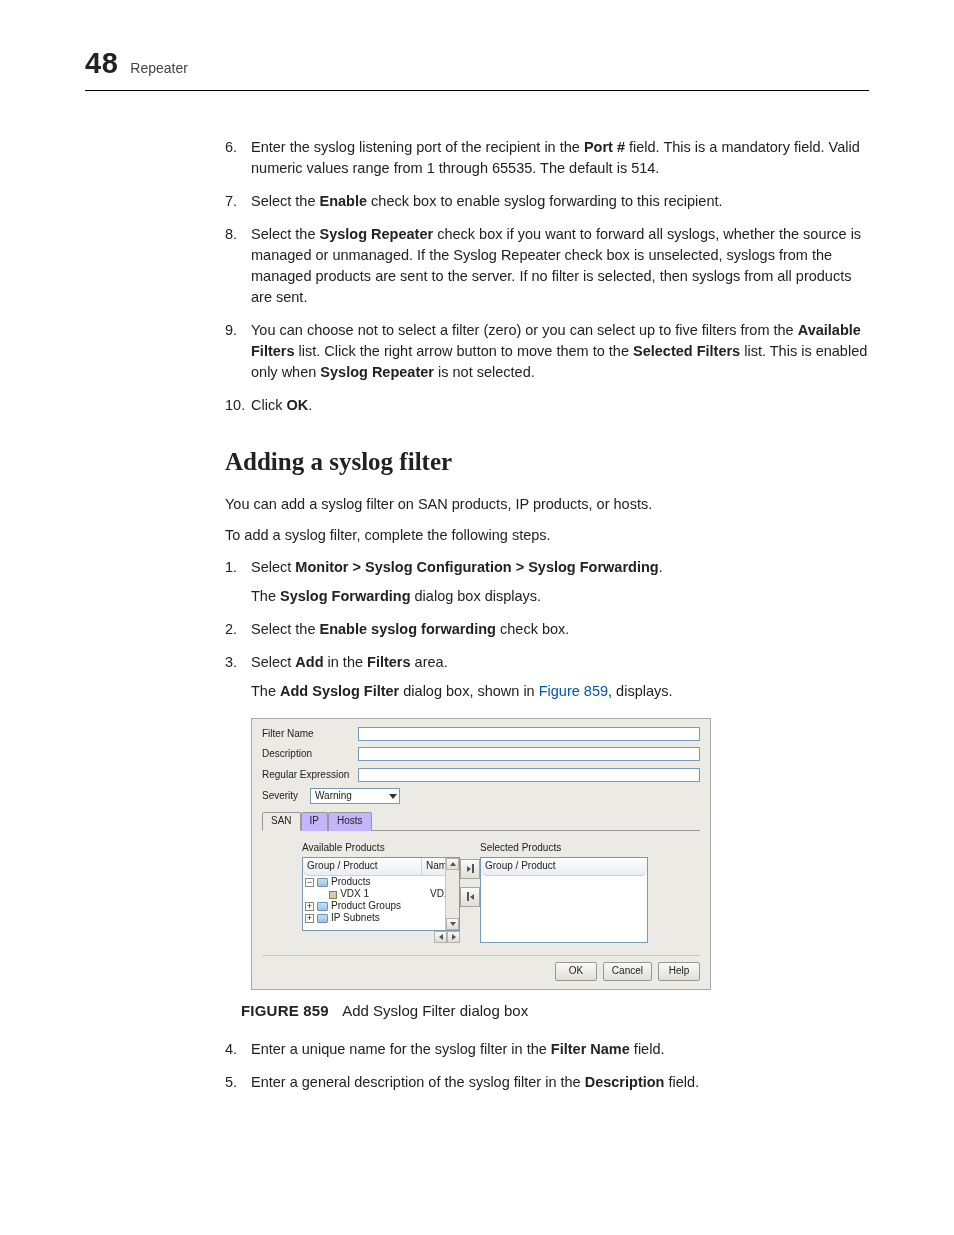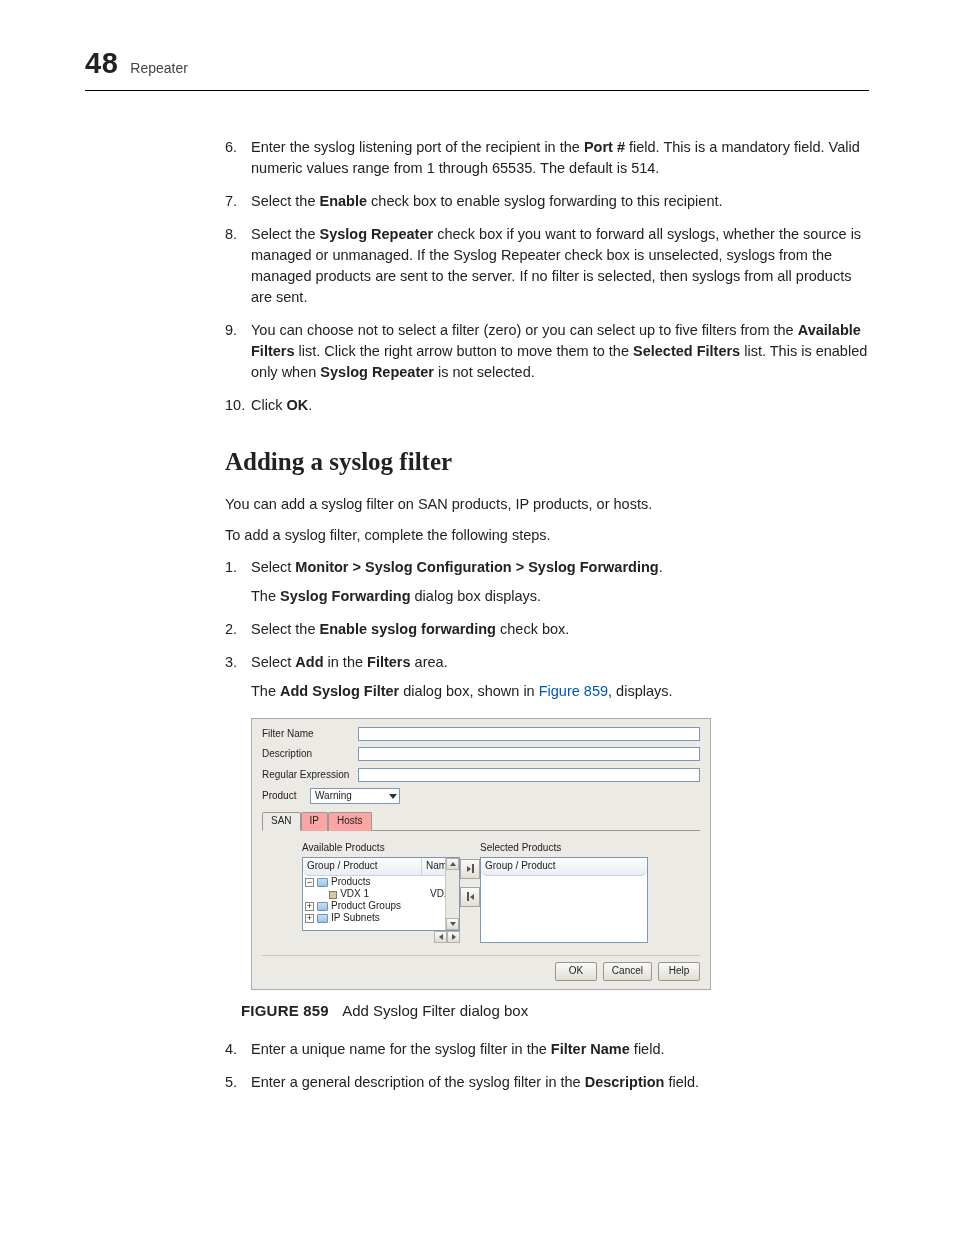--- a/index.html
+++ b/index.html
@@ -136,21 +136,21 @@
   }
   .tabs {
     display: flex;
     gap: 0;
     margin-top: 7px;
     border-bottom: 1px solid #999;
   }
   .tab {
     border: 1px solid #999;
     border-bottom: none;
-    background: #fca5a5;
+    background: #c4b5fd;
     padding: 1px 8px;
     margin-right: 0;
     border-radius: 2px 2px 0 0;
     position: relative;
     top: 1px;
   }
   .tab.active {
     background: #eceae5;
     border-bottom: 1px solid #eceae5;
     font-weight: normal;
@@ -358,21 +358,21 @@
         </div>
         <div class="dlg-row">
           <div class="dlg-label">Description</div>
           <div class="dlg-input"></div>
         </div>
         <div class="dlg-row">
           <div class="dlg-label">Regular Expression</div>
           <div class="dlg-input"></div>
         </div>
         <div class="dlg-row">
-          <div class="dlg-label" style="width:48px;flex:0 0 48px">Product</div>
+          <div class="dlg-label" style="width:48px;flex:0 0 48px">Severity</div>
           <div class="dlg-select">
             <span>Warning</span>
             <span class="caret"></span>
           </div>
         </div>
 
         <div class="tabs">
           <div class="tab active">SAN</div>
           <div class="tab">IP</div>
           <div class="tab">Hosts</div>

